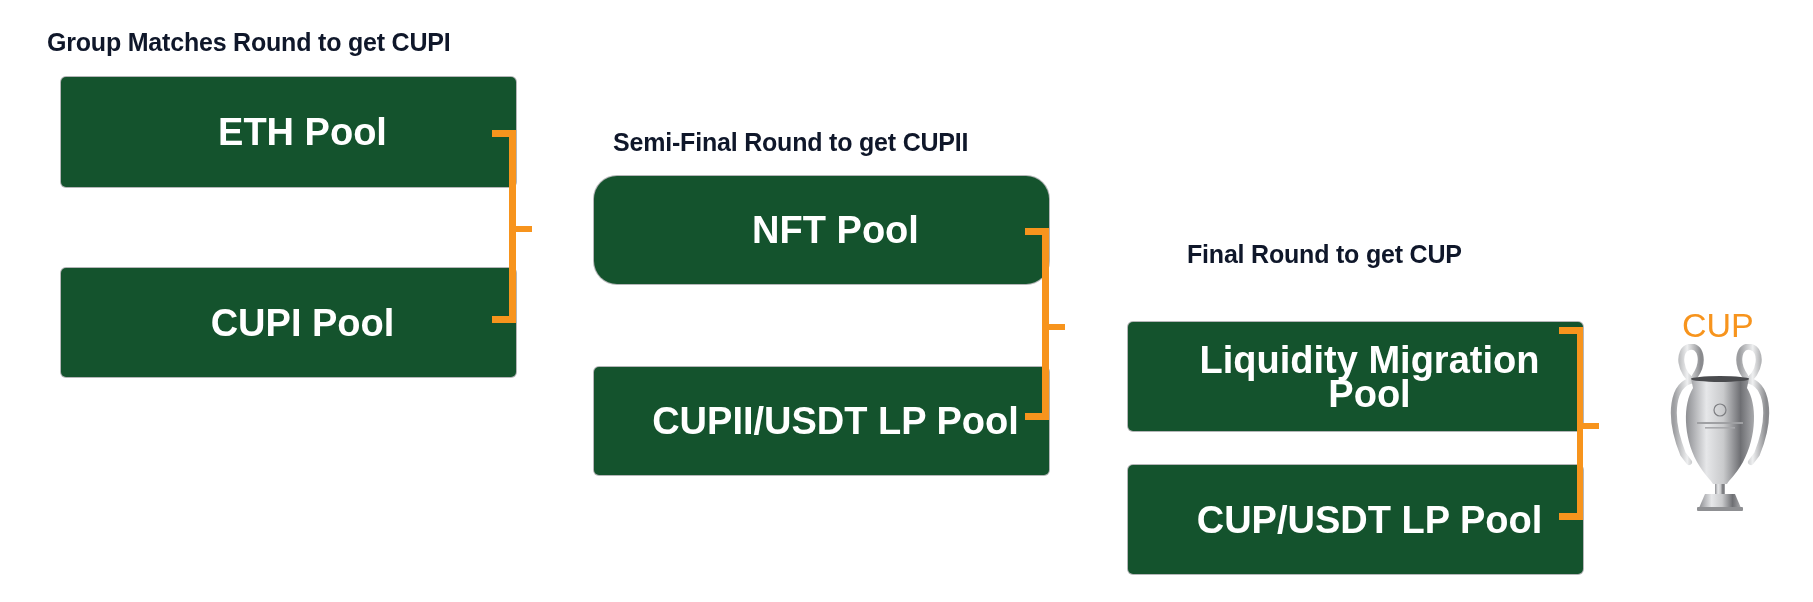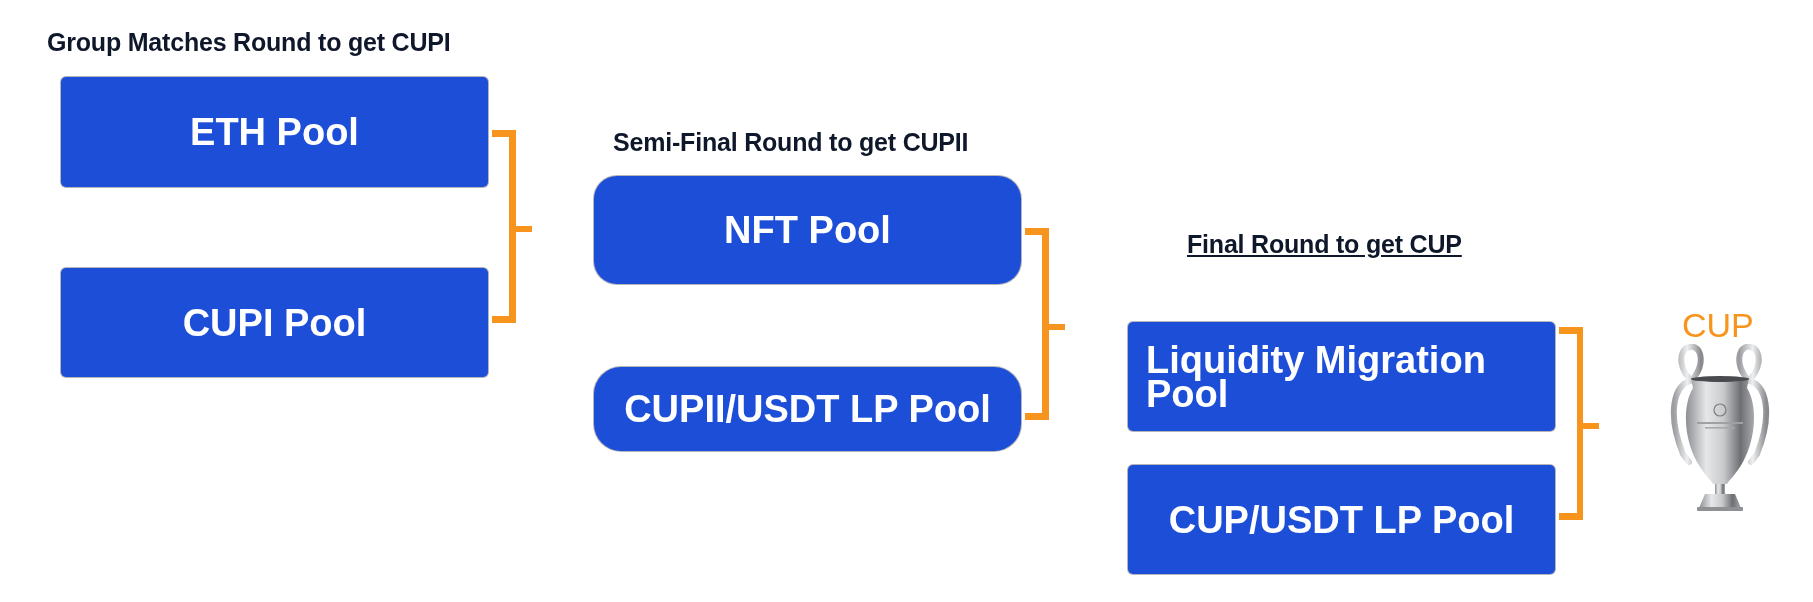--- a/index.html
+++ b/index.html
@@ -1,23 +1,23 @@
 <!DOCTYPE html>
 <html><head>
   <meta charset="utf-8">
   <style>
     html, body { margin: 0; padding: 0; background: #ffffff; }
     body { width: 1813px; height: 602px; position: relative; overflow: hidden;
            font-family: "Liberation Sans", "DejaVu Sans", sans-serif; }
     .round-title { position: absolute; color: #0f172a; font-weight: bold; font-size: 25px;
                    line-height: 30px; white-space: nowrap; letter-spacing: -0.2px; }
-    .pool-box { position: absolute; background: #1d4ed8; border-radius: 5px;
+    .pool-box { position: absolute; background: #14532d; border-radius: 5px;
                 box-shadow: 0 0 0 1px #b5b6b8; color: #ffffff; display: flex;
-                align-items: center; justify-content: center; text-align: left;
-                font-weight: bold; font-size: 38px; line-height: 34px; }
+                align-items: center; justify-content: center; text-align: center;
+                font-weight: bold; font-size: 38px; line-height: 34px; padding-left: 28px; }
     .pool-box span { display: block; padding: 0 18px; }
     .bracket { position: absolute; }
     .bracket div { position: absolute; background: #f7941d; }
     .cup-label { position: absolute; color: #f7941d; font-weight: normal; font-size: 34px;
                  line-height: 34px; left: 1682px; top: 308px; }
     .trophy { position: absolute; left: 1665px; top: 344px; width: 110px; height: 168px; }
   </style>
 </head>
 <body>
 
@@ -32,31 +32,31 @@
   <div style="left:492px; top:130px; width:24px; height:7px;"></div>
   <div style="left:509px; top:130px; width:7px; height:193px;"></div>
   <div style="left:492px; top:316px; width:24px; height:7px;"></div>
   <div style="left:509px; top:226px; width:23px; height:6px;"></div>
 </div>
 
 <div class="round-title" style="left:613px; top:127px;">Semi-Final Round to get CUPII</div>
 <div class="pool-box" style="left:594px; top:176px; width:427px; height:108px;border-radius:23px;">
   <span>NFT Pool</span>
 </div>
-<div class="pool-box" style="left:594px; top:367px; width:427px; height:84px;border-radius:27px;">
+<div class="pool-box" style="left:594px; top:367px; width:427px; height:108px;">
   <span>CUPII/USDT LP Pool</span>
 </div>
 <div class="bracket">
   <div style="left:1025px; top:228px; width:24px; height:7px;"></div>
   <div style="left:1042px; top:228px; width:7px; height:192px;"></div>
   <div style="left:1025px; top:413px; width:24px; height:7px;"></div>
   <div style="left:1042px; top:324px; width:23px; height:6px;"></div>
 </div>
 
-<div class="round-title" style="left:1187px; top:229px;text-decoration:underline;">Final Round to get CUP</div>
+<div class="round-title" style="left:1187px; top:239px;">Final Round to get CUP</div>
 <div class="pool-box" style="left:1128px; top:274px; width:427px; height:109px;margin-top:48px;">
   <span>Liquidity Migration Pool</span>
 </div>
 <div class="pool-box" style="left:1128px; top:465px; width:427px; height:109px;">
   <span>CUP/USDT LP Pool</span>
 </div>
 <div class="bracket">
   <div style="left:1559px; top:327px; width:24px; height:7px;"></div>
   <div style="left:1577px; top:327px; width:6px; height:193px;"></div>
   <div style="left:1559px; top:513px; width:24px; height:7px;"></div>

